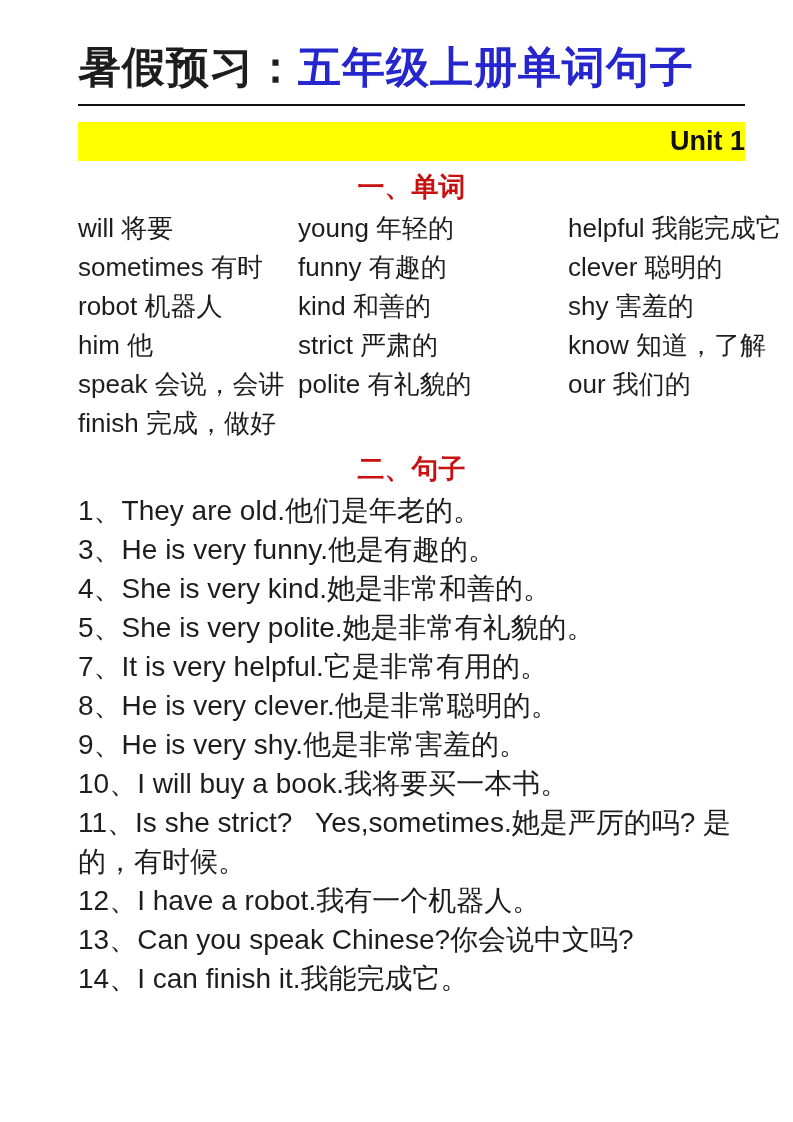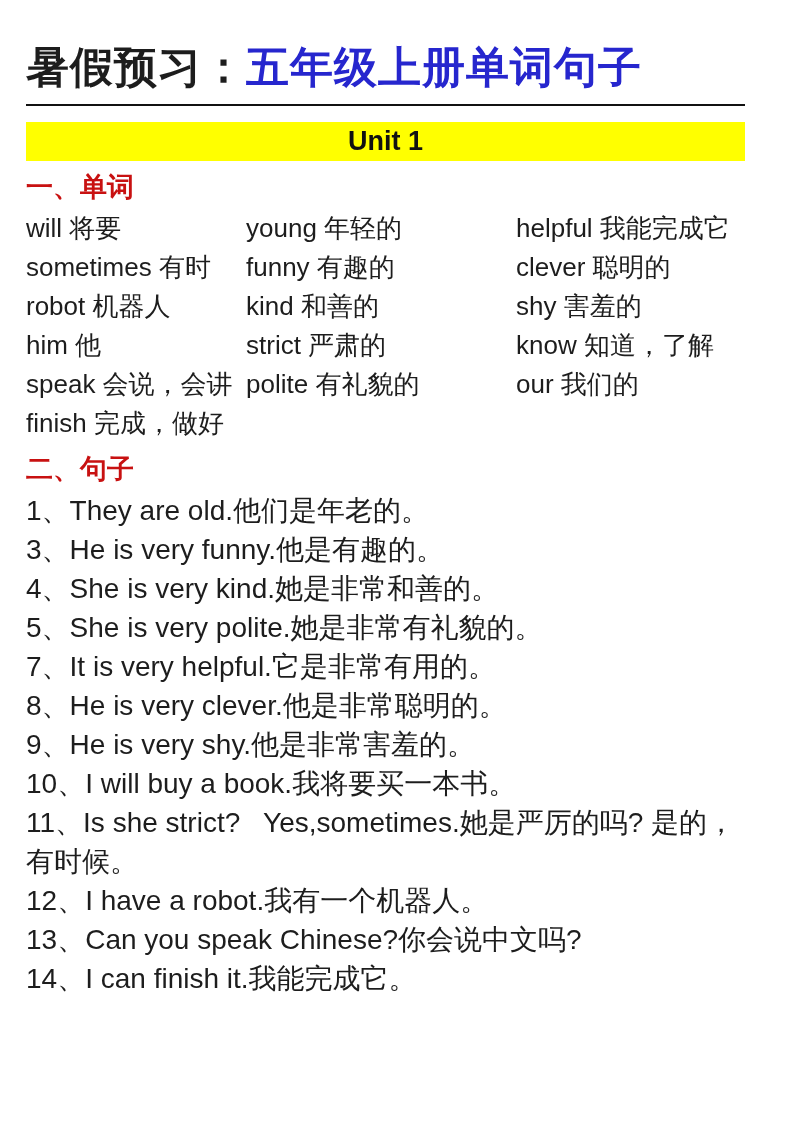--- a/index.html
+++ b/index.html
@@ -8,49 +8,50 @@
     height: 1122px;
     background: #ffffff;
     font-family: "Liberation Sans", "DejaVu Sans", sans-serif;
     color: #1d1d1d;
     overflow: hidden;
   }
   .page {
     box-sizing: border-box;
     width: 793px;
     height: 1122px;
-    padding: 42px 48px 0 26px;
+    padding: 42px 48px 0 78px;
   }
   .title {
     font-size: 43px;
     font-weight: bold;
     line-height: 1.2;
     letter-spacing: 1px;
     white-space: nowrap;
     margin: 0;
     padding-bottom: 10px;
     border-bottom: 2px solid #111111;
   }
   .title .highlight { color: #2626CE; }
   .banner {
     margin-top: 16px;
     background: #FFFF00;
     height: 39px;
     line-height: 39px;
-    text-align: center;
+    text-align: right;
     font-size: 27px;
     font-weight: bold;
     color: #111111;
   }
   .section-heading {
     color: #C81111;
     font-size: 27px;
     font-weight: bold;
     margin: 10px 0 6px 0;
     line-height: 1.2;
+    text-align: center;
   }
   .word-grid {
     display: grid;
     grid-template-columns: 220px 270px 1fr;
     font-size: 26px;
     line-height: 39px;
   }
   .word-cell { white-space: nowrap; }
   .sentences { font-size: 28px; line-height: 39px; }
   .sentence { white-space: pre-wrap; }

